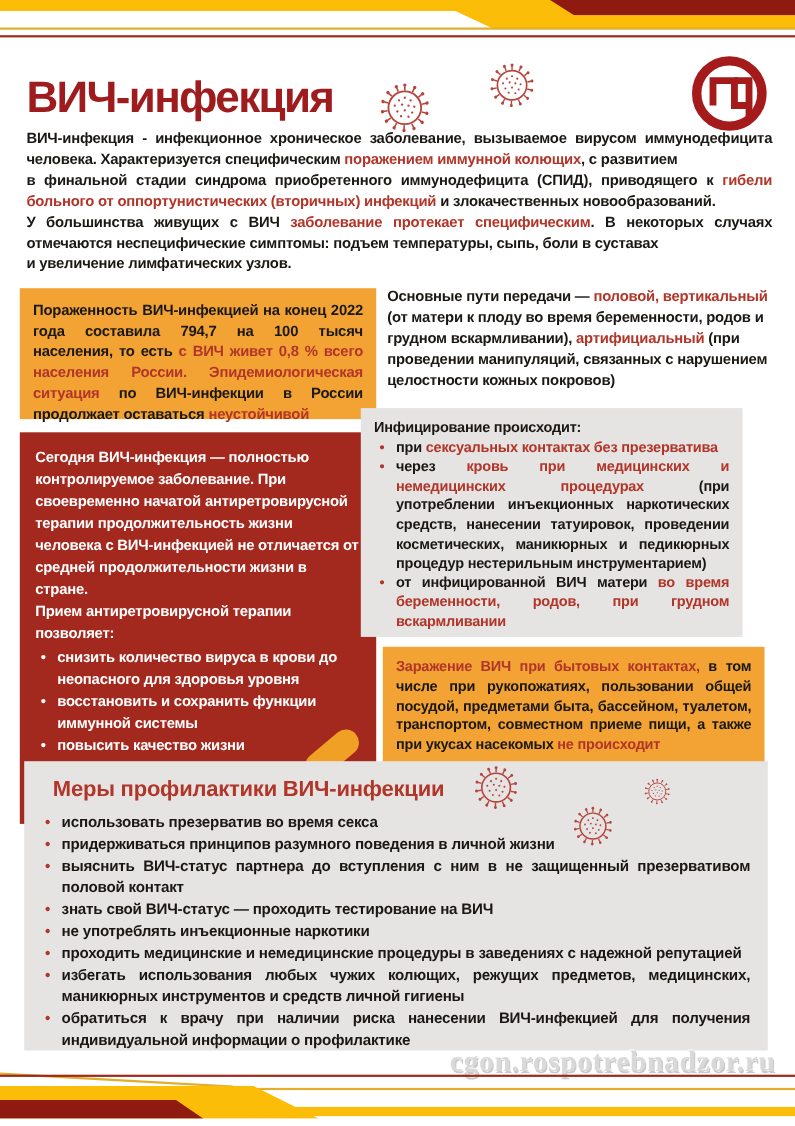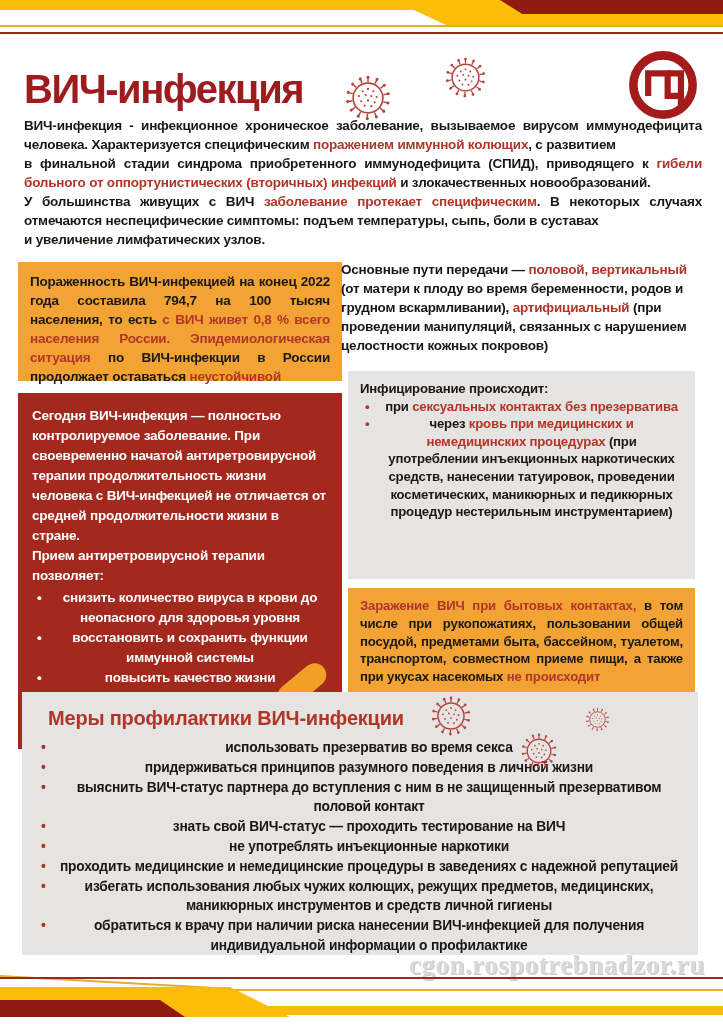--- a/index.html
+++ b/index.html
@@ -12,21 +12,21 @@
   body{
     font-family:"Liberation Sans","DejaVu Sans",sans-serif;
     font-weight:700;color:var(--text);background:#fff;
     letter-spacing:-0.2px;overflow:hidden;
   }
   #poster{position:relative;width:723px;height:1024px;background:#fff;}
   .abs{position:absolute;}
   .red{color:var(--accent);}
   p,li{font-size:13.5px;line-height:19px;}
   ul{list-style:none;}
-  li{position:relative;padding-left:20px;margin:0;text-align:center;}
+  li{position:relative;padding-left:20px;margin:0;}
   li::before{content:"\2022";position:absolute;left:5px;top:0;}
   .list-red li::before{color:var(--accent);}
   .list-white li::before{color:#fff;}
   .justify{text-align:justify;}
   
   .band-yellow-top{top:0;left:0;width:723px;height:26px;background:var(--yellow);
     clip-path:polygon(0 0,723px 0,723px 26px,448px 26px,414px 10px,0 10px);}
   .band-red-top{top:0;left:500px;width:223px;height:14px;background:var(--darkband);
     clip-path:polygon(0 0,100% 0,100% 100%,10% 100%);}
   .notch-white-top{top:13px;left:378px;width:46px;height:13px;background:#fff;
@@ -38,22 +38,22 @@
   .logo{top:46px;left:624px;width:78px;height:78px;}
   .virus{color:var(--virus);}
   
   .intro{top:116px;left:24px;width:678px;white-space:pre-wrap;}
   
   .stats-box{top:262px;left:18px;width:324px;height:119px;background:var(--orange);padding:10px 12px;}
   .therapy-box{top:393px;left:18px;width:324px;height:356px;background:var(--boxred);color:#fff;padding:13px 14px;}
   .therapy-box p,.therapy-box li{font-size:13.5px;line-height:20px;}
   .therapy-list{margin-top:2px;}
   .pills{bottom:6px;right:6px;width:122px;height:88px;}
-  .transmission{top:260px;left:341px;width:346px;}
-  .infection-box{top:371px;left:348px;width:347px;height:208px;background:var(--gray);padding:9px 12px;}
+  .transmission{top:260px;left:352px;width:346px;}
+  .infection-box{top:371px;left:328px;width:347px;height:208px;background:var(--gray);padding:9px 12px;}
   .infection-box p,.infection-box li{font-size:13.2px;line-height:17.6px;}
   .household-box{top:588px;left:348px;width:347px;min-height:97px;background:var(--orange);padding:9px 12px;}
   .household-box p{font-size:13.2px;line-height:17.8px;}
   
   .prevention{top:692px;left:22px;width:676px;height:263px;background:var(--gray);padding:12px 16px 10px 14px;}
   .prevention-title{color:var(--accent);font-size:20px;line-height:24px;margin:2px 0 8px 12px;}
   .prevention li{font-size:13.8px;line-height:19.8px;}
   
   .watermark{top:950px;right:18px;font-family:"Liberation Serif","DejaVu Serif",serif;
     font-size:27px;font-weight:700;color:var(--watermark);letter-spacing:0.5px;
@@ -171,20 +171,21 @@
     </svg>
   </div>
 
   <p class="abs transmission"><span>Основные пути передачи — </span><span class="red">половой, вертикальный</span><span> (от матери к плоду во время беременности, родов и грудном вскармливании), </span><span class="red">артифициальный</span><span> (при проведении манипуляций, связанных с  нарушением целостности кожных покровов)</span></p>
 
   <div class="abs infection-box">
     <p>Инфицирование происходит:</p>
     <ul class="list-red justify">
         <li><span>при </span><span class="red">сексуальных контактах без презерватива</span></li>
         <li><span>через </span><span class="red">кровь при медицинских и немедицинских процедурах</span><span> (при употреблении инъекционных наркотических средств, нанесении татуировок, проведении косметических, маникюрных и педикюрных процедур нестерильным инструментарием)</span></li>
+        <li><span>от инфицированной ВИЧ матери </span><span class="red">во время беременности, родов, при грудном вскармливании</span></li>
       </ul>
   </div>
 
   <div class="abs household-box">
     <p class="justify"><span class="red">Заражение ВИЧ при бытовых контактах,</span><span> в том числе при рукопожатиях, пользовании общей посудой, предметами быта, бассейном, туалетом, транспортом, совместном приеме пищи, а также при укусах насекомых </span><span class="red">не происходит</span></p>
   </div>
 
   <div class="abs prevention">
     <h2 class="prevention-title">Меры профилактики ВИЧ-инфекции</h2>
     <ul class="list-red justify">

